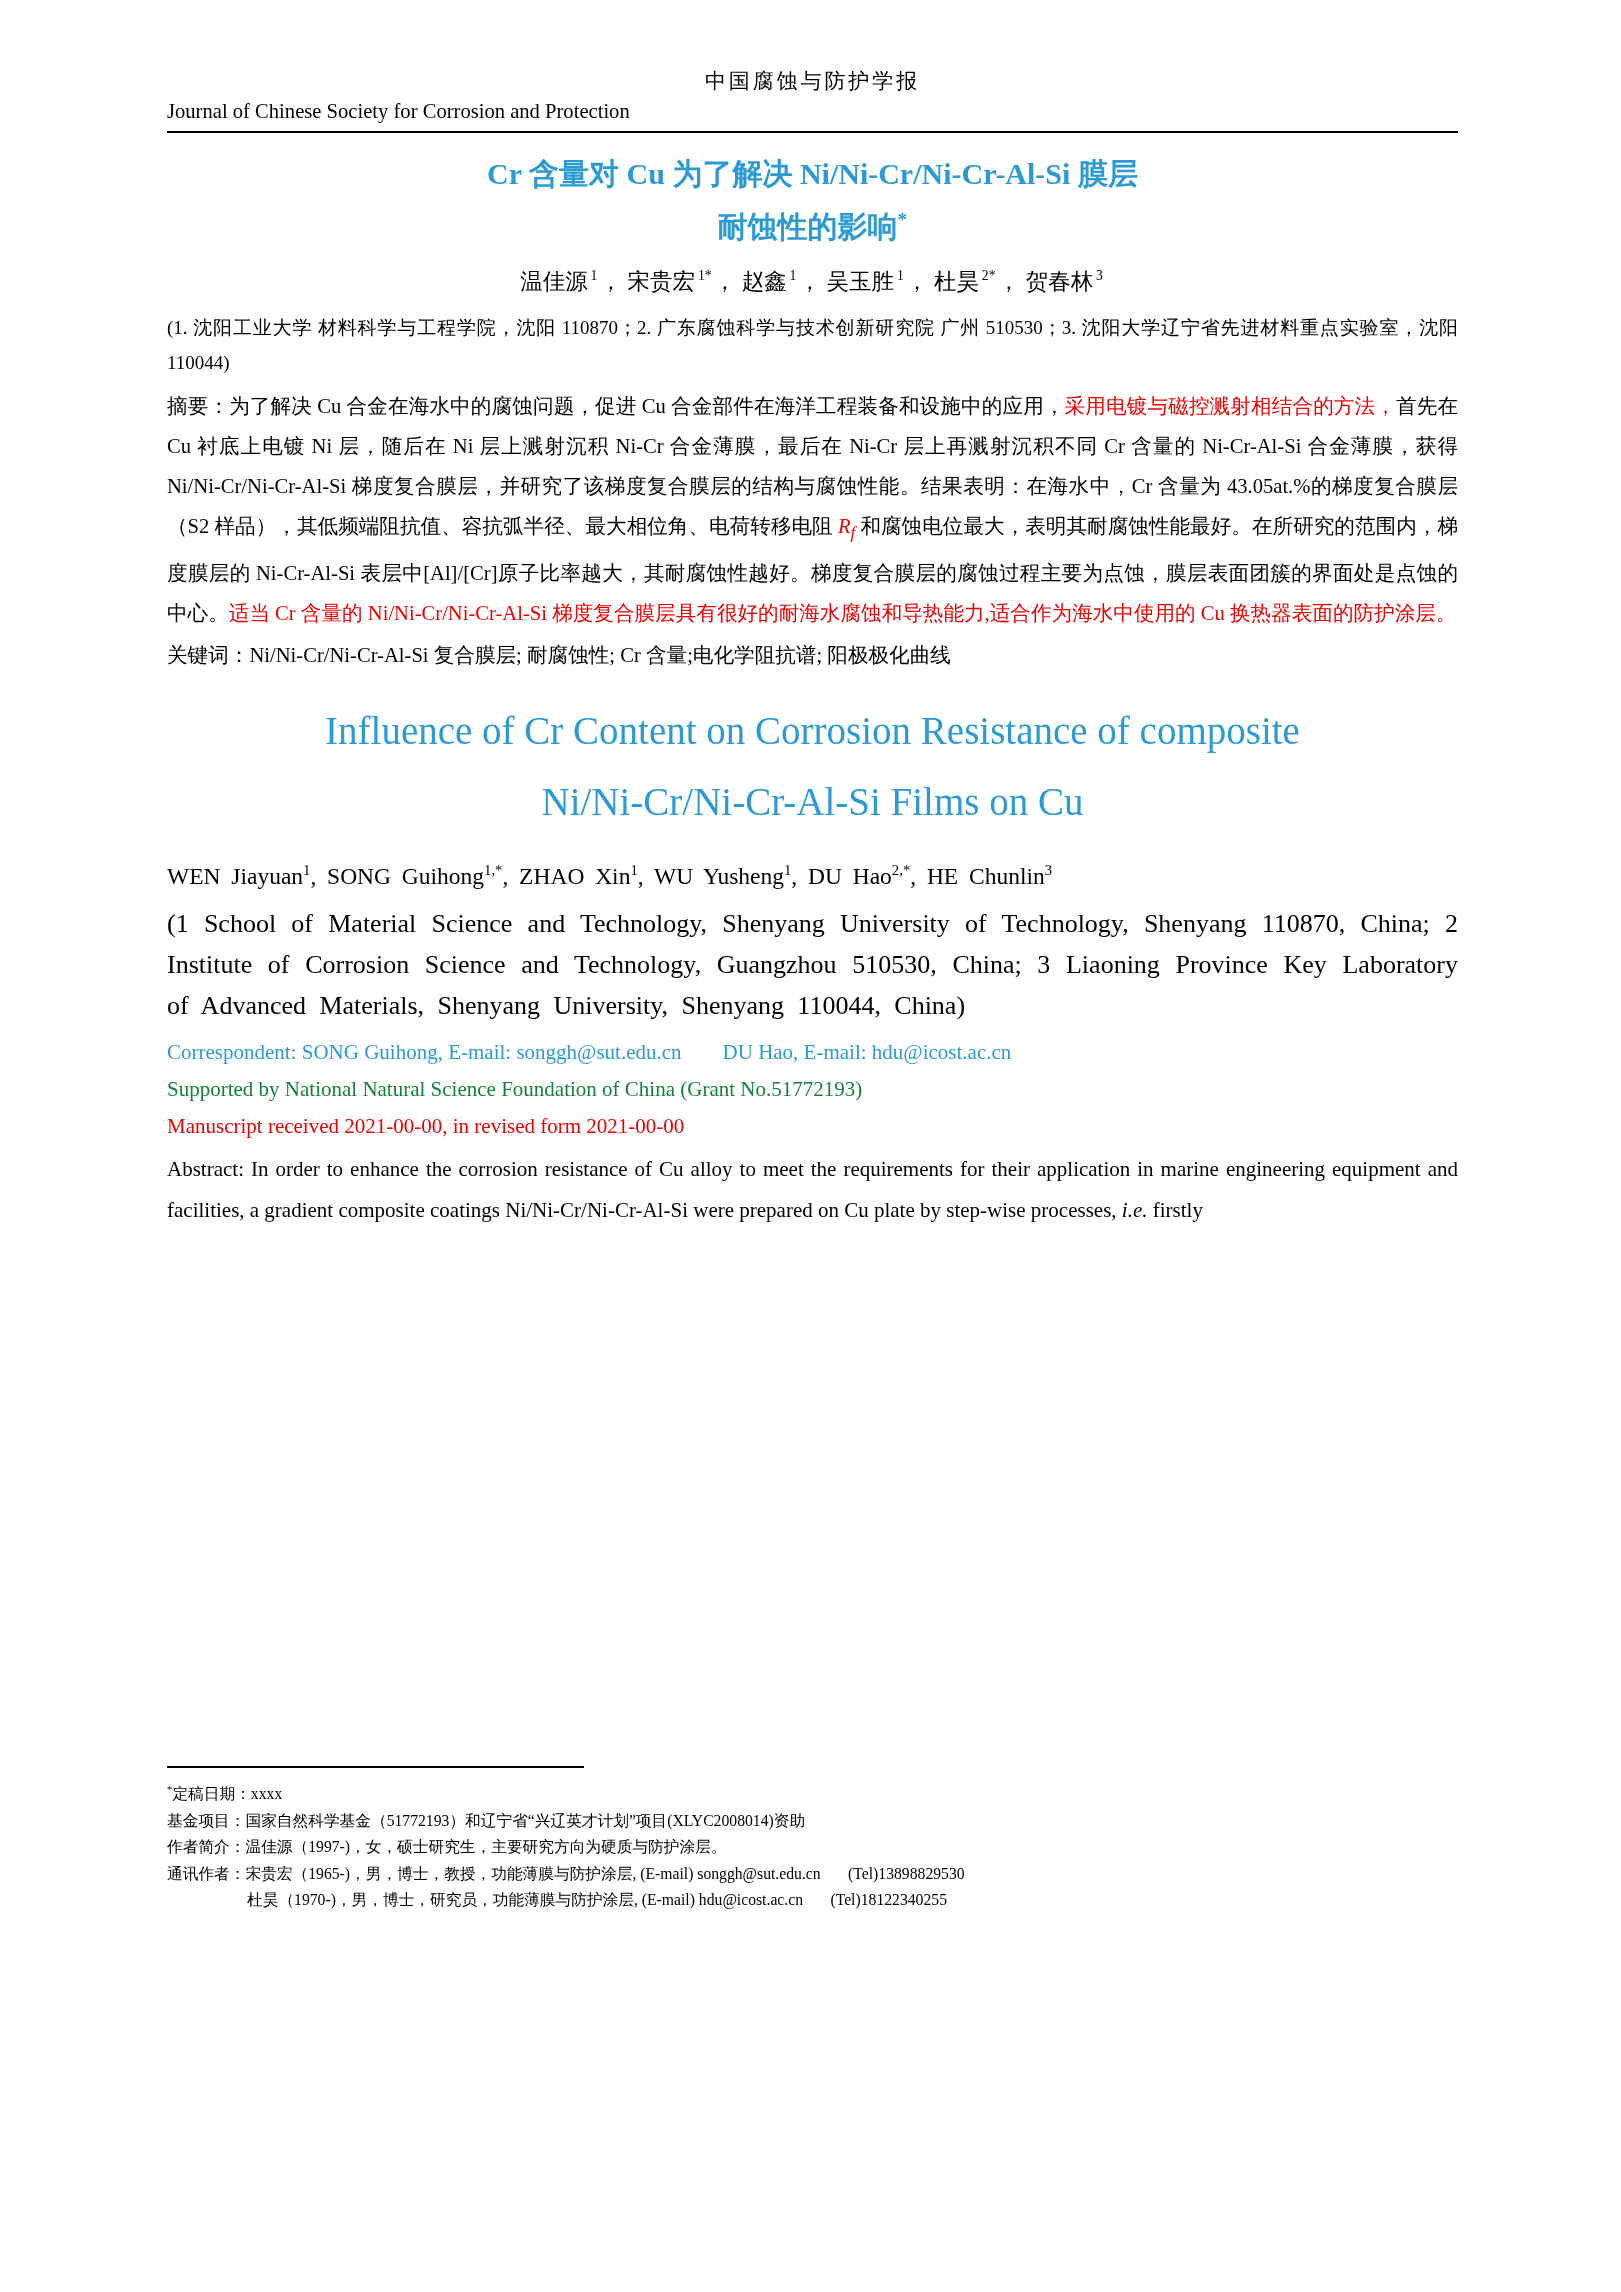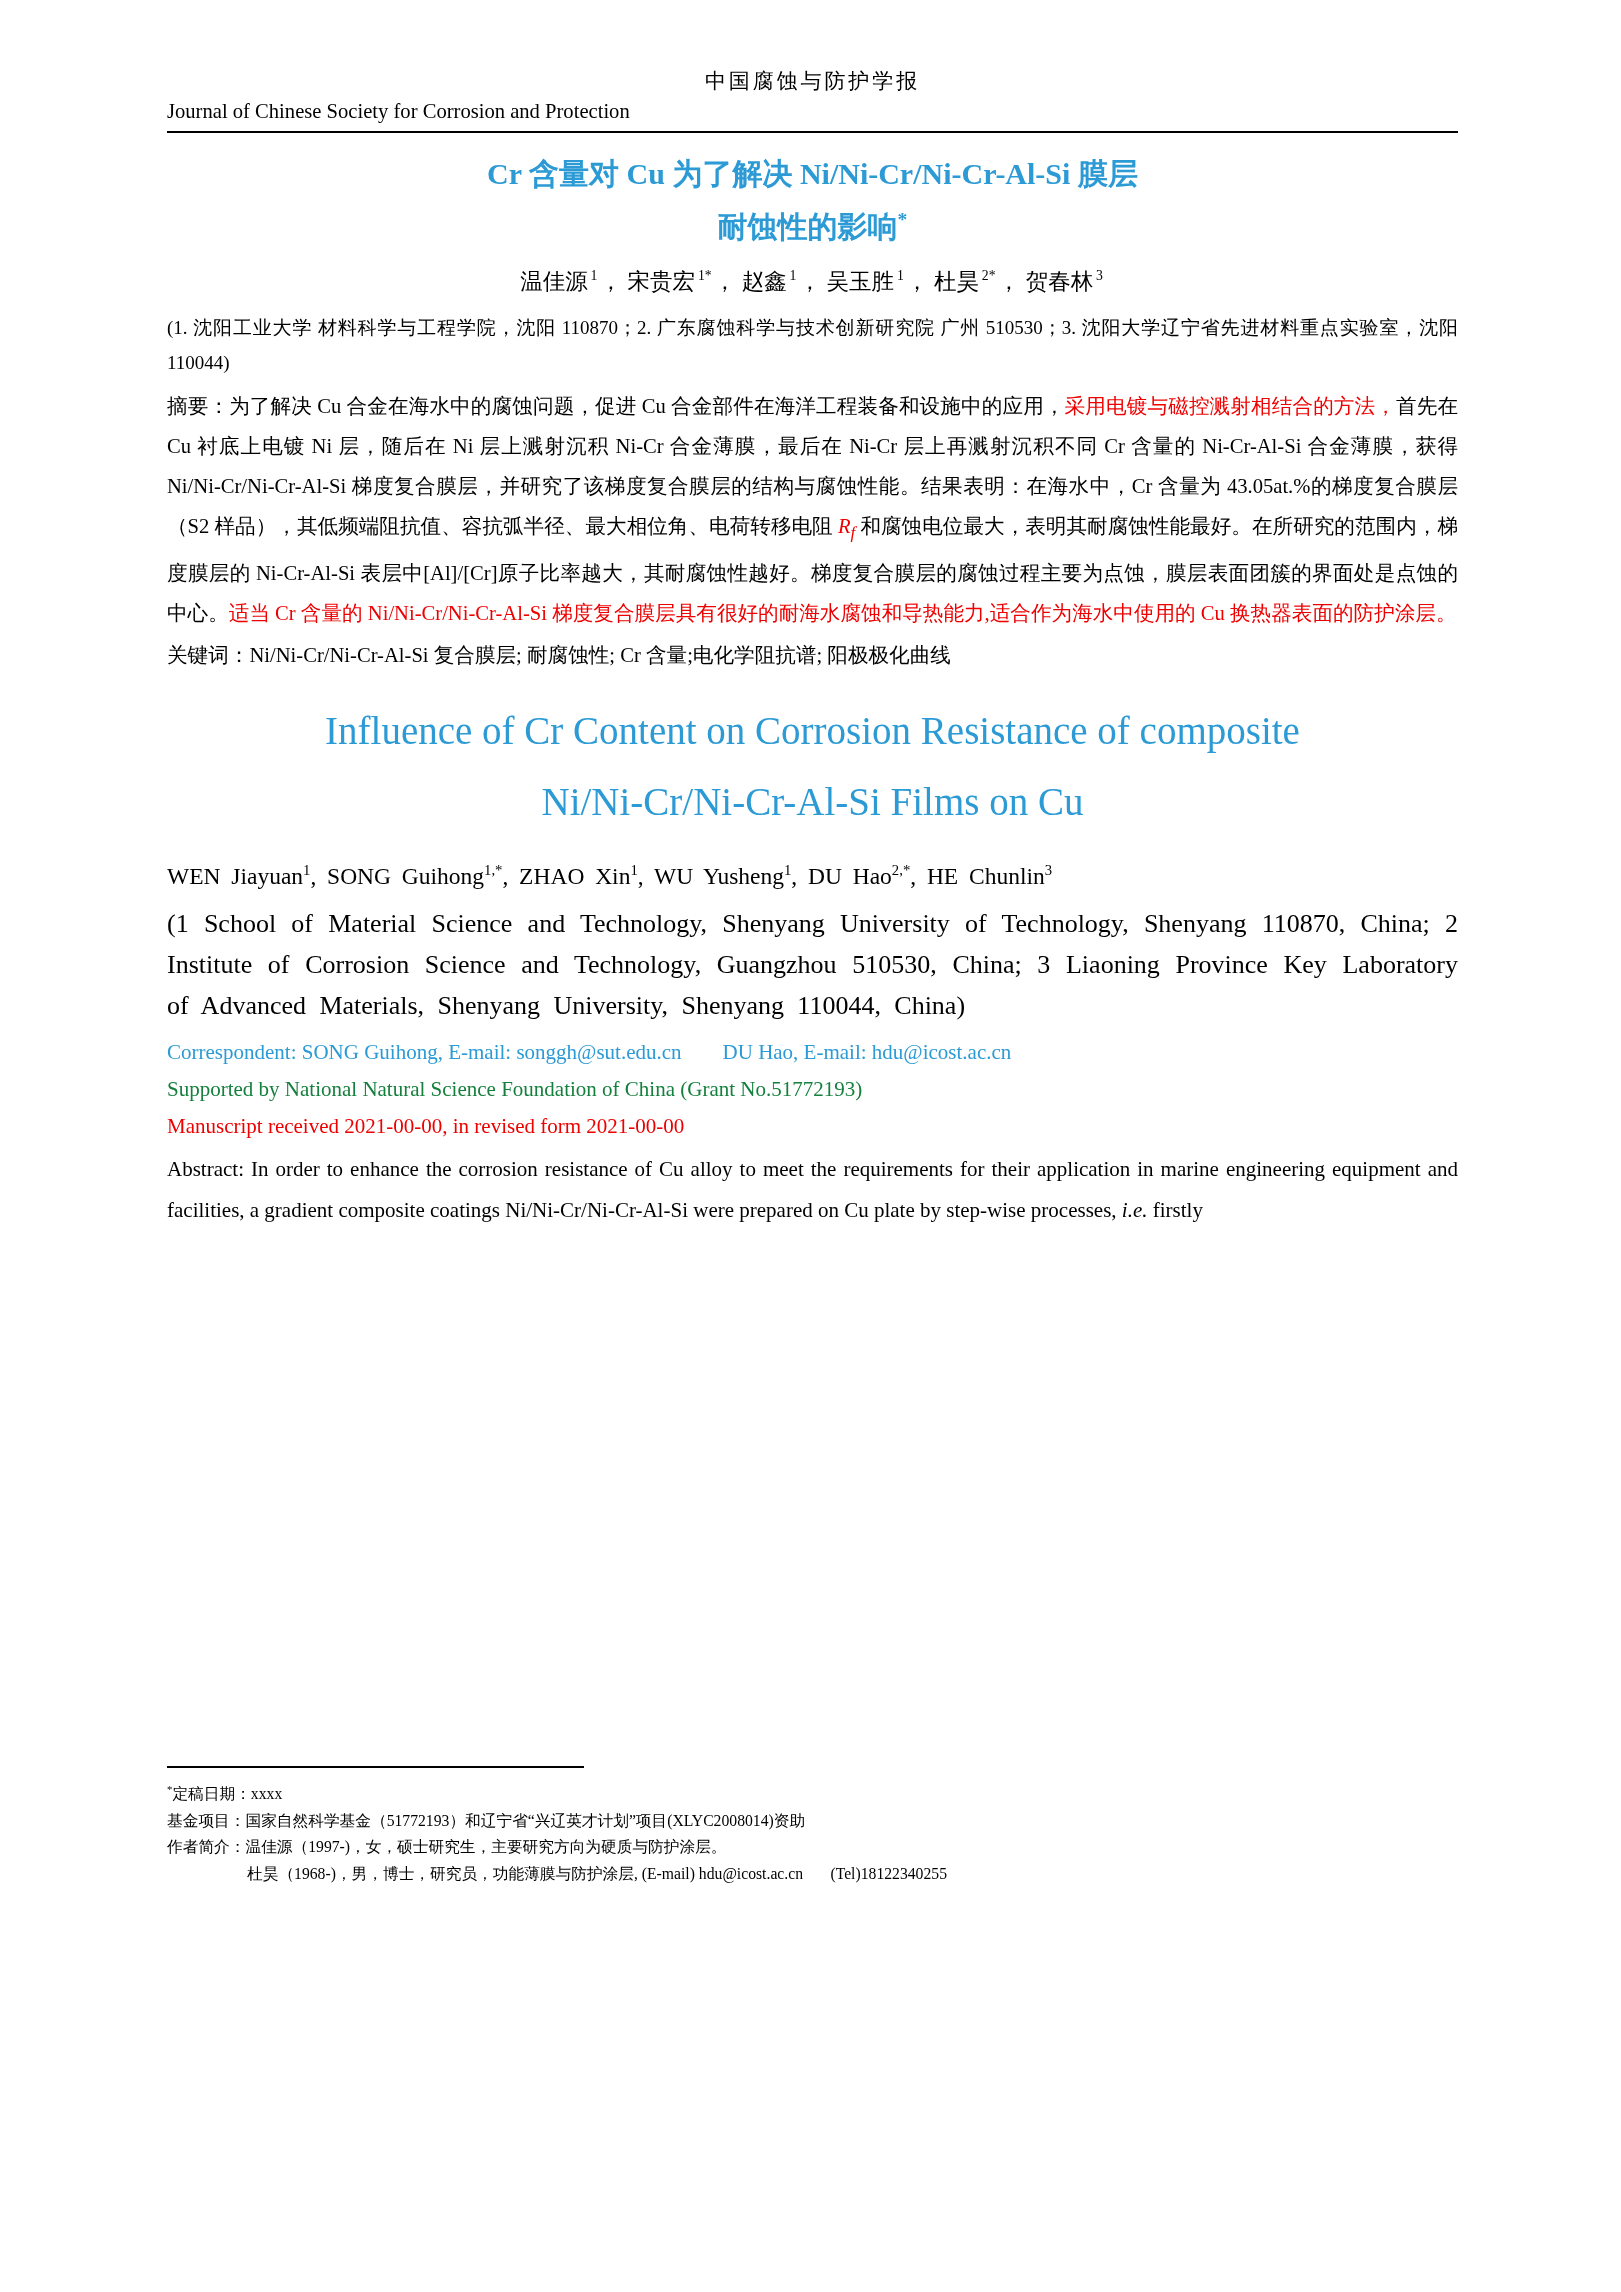--- a/index.html
+++ b/index.html
@@ -186,16 +186,17 @@
       <span>Abstract: In order to enhance the corrosion resistance of Cu alloy to meet the requirements for their application in marine engineering equipment and facilities, a gradient composite coatings Ni/Ni-Cr/Ni-Cr-Al-Si were prepared on Cu plate by step-wise processes, </span><span class="it">i.e.</span><span> firstly</span>
     </p>
 
   </div>
 
   <div class="footnotes">
     <div class="footnote-rule"></div>
     <p><sup>*</sup><span>定稿日期：xxxx</span></p>
     <p>基金项目：国家自然科学基金（51772193）和辽宁省“兴辽英才计划”项目(XLYC2008014)资助</p>
     <p>作者简介：温佳源（1997-)，女，硕士研究生，主要研究方向为硬质与防护涂层。</p>
-    <p class="fn-indent"><span>杜昊（1968-)，男，博士，研究员，功能薄膜与防护涂层, (E-mail) hdu@icost.ac.cn</span><span class="tel-gap">(Tel)18122340255</span></p>
+    <p><span>通讯作者：宋贵宏（1965-)，男，博士，教授，功能薄膜与防护涂层, (E-mail) songgh@sut.edu.cn</span><span class="tel-gap">(Tel)13898829530</span></p>
+    <p class="fn-indent"><span>杜昊（1970-)，男，博士，研究员，功能薄膜与防护涂层, (E-mail) hdu@icost.ac.cn</span><span class="tel-gap">(Tel)18122340255</span></p>
   </div>
 </div>
 
 
 </body></html>

